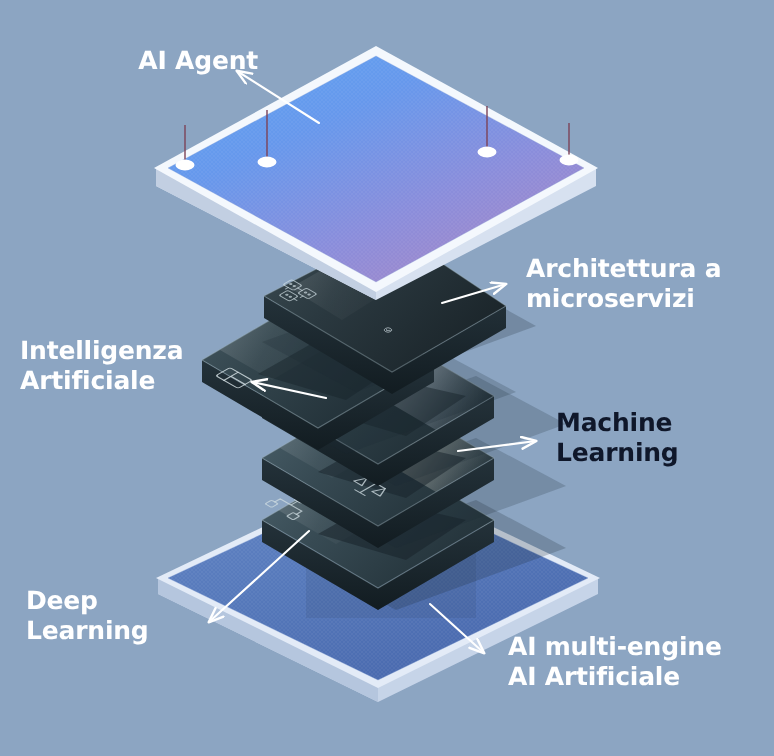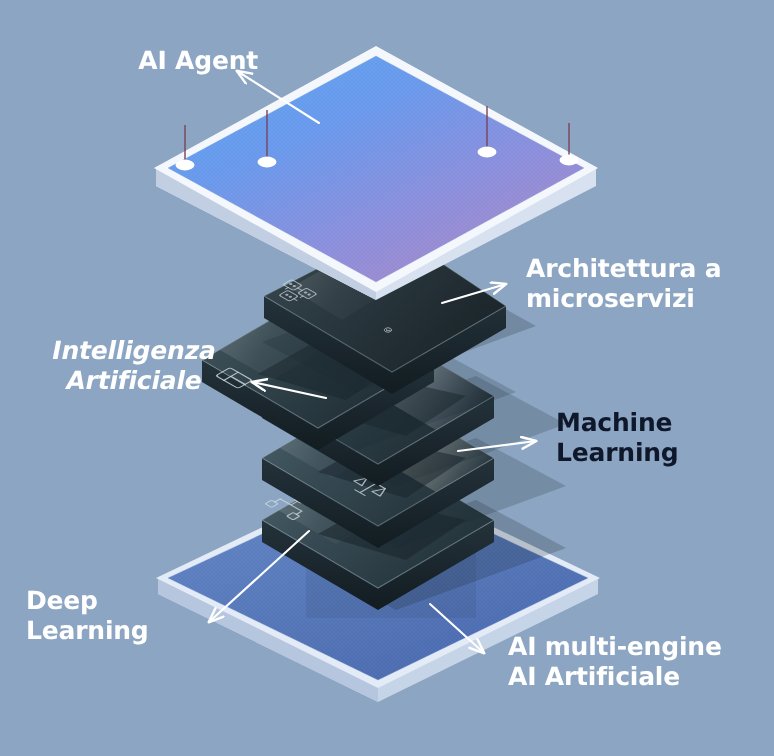--- a/index.html
+++ b/index.html
@@ -36,21 +36,21 @@
     letter-spacing: -0.2px;
     white-space: pre-line;
     text-rendering: geometricPrecision;
   }
   .lbl.r { text-align: right; }
   .lbl.l { text-align: left; }
 
   
   #lbl-ai-agent      { left: 16px;  top: 46px;  width: 236px; text-align: right; }
   #lbl-microservizi  { left: 520px; top: 254px; width: 250px; text-align: left; }
-  #lbl-intelligenza  { left: 14px;  top: 336px; width: 228px; text-align: center; font-style: italic; }
+  #lbl-intelligenza  { left: 14px;  top: 336px; width: 228px; text-align: left; }
   #lbl-machine       { left: 550px; top: 408px; width: 220px; text-align: left; }
   #lbl-deep          { left: 20px;  top: 586px; width: 200px; text-align: left; }
   #lbl-generativa    { left: 502px; top: 632px; width: 268px; text-align: left; }
 </style>
 </head>
 <body style="background: rgb(140, 165, 194);">
 
 <div id="scene" style="background: rgb(140, 165, 194);">
 
   <svg id="artboard" viewBox="0 0 774 756">

